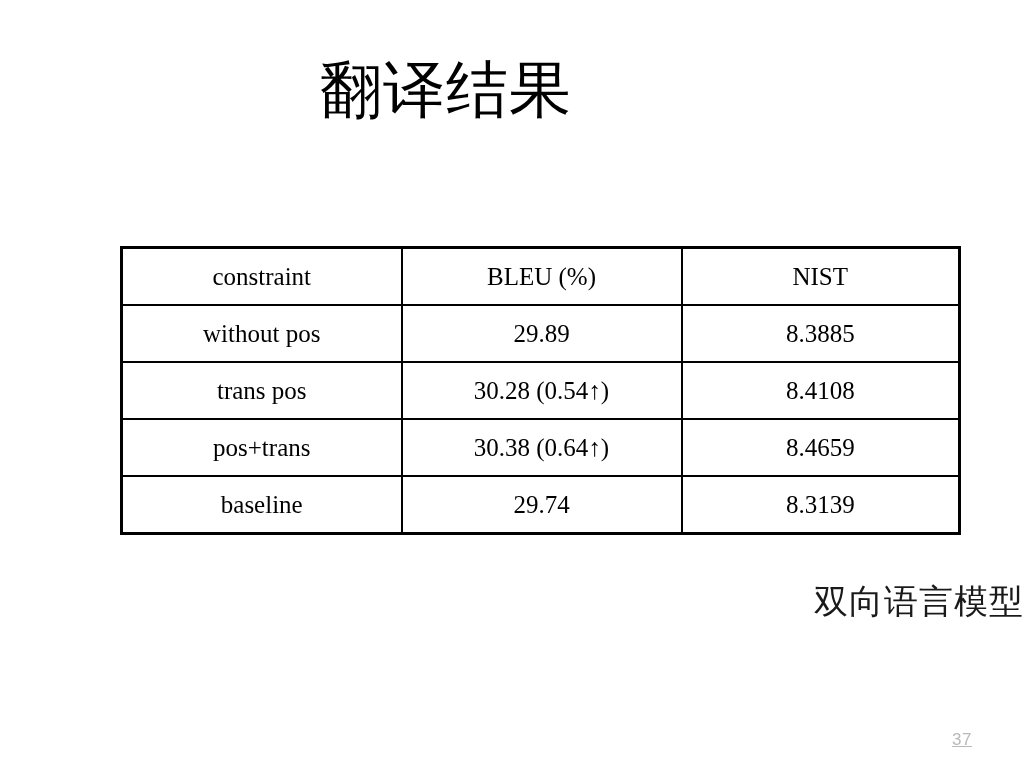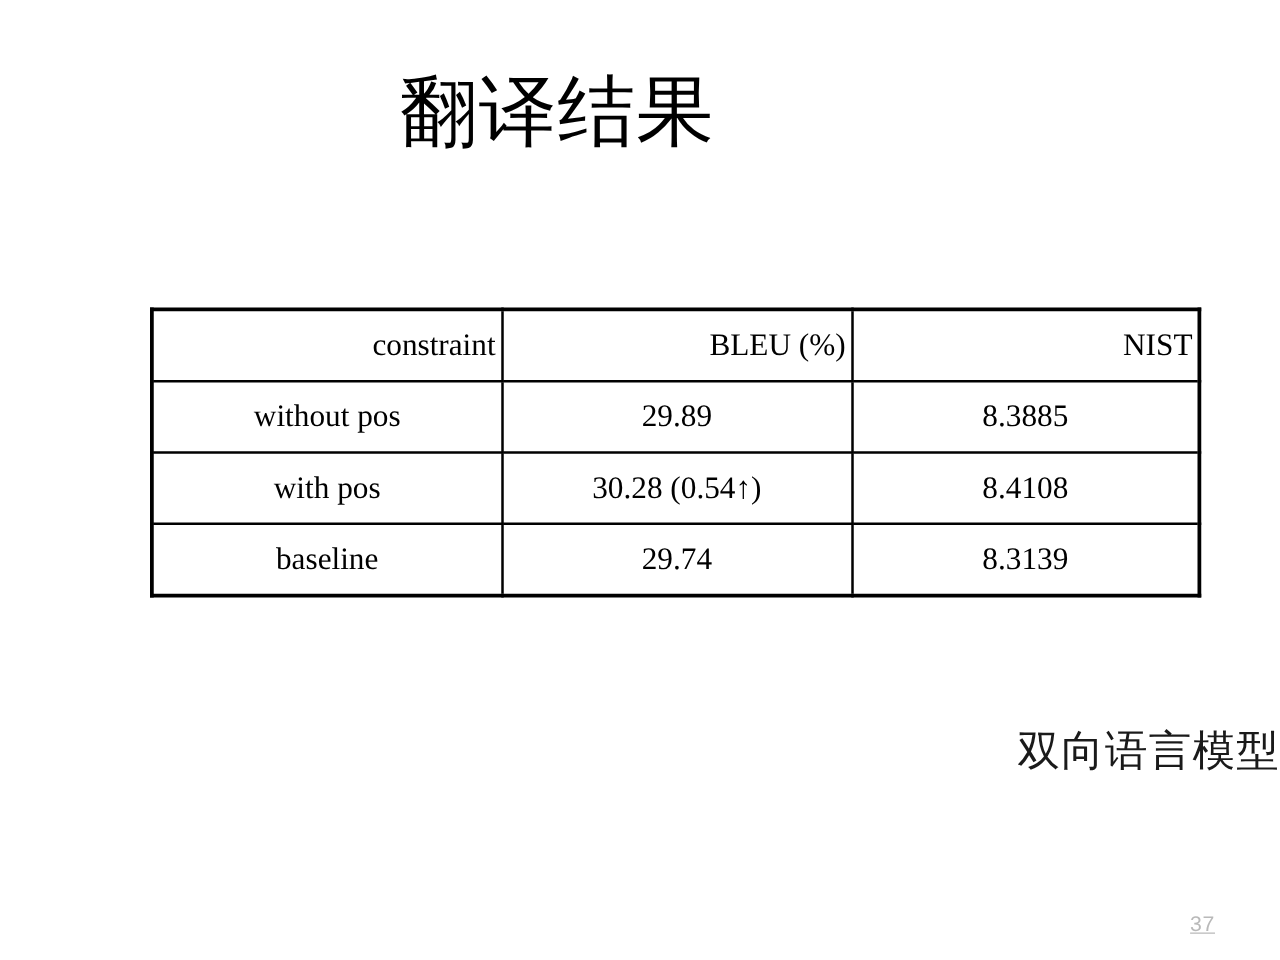--- a/index.html
+++ b/index.html
@@ -56,21 +56,20 @@
     vertical-align: middle;
     font-size: 25px;
     font-weight: 400;
     line-height: 1.1;
     padding: 0 4px;
     color: #000000;
     background: #ffffff;
   }
   table.results-table th {
     font-weight: 400;
-    text-align: right;
   }
   
   td.cell-red {
     color: #b31212;
     font-weight: bold;
     font-family: Liberation Serif, serif;
   }
   td.cell-bold {
     font-weight: bold;
   }
@@ -120,23 +119,28 @@
         <th>NIST</th>
       </tr>
     </thead>
     <tbody>
       <tr>
         <td>without pos</td>
         <td>29.89</td>
         <td>8.3885</td>
       </tr>
       <tr>
-        <td>with pos</td>
+        <td>trans pos</td>
         <td class="cell-red">30.28 (0.54↑)</td>
         <td>8.4108</td>
+      </tr>
+      <tr>
+        <td>pos+trans</td>
+        <td class="cell-red">30.38 (0.64↑)</td>
+        <td class="cell-bold">8.4659</td>
       </tr>
       <tr>
         <td>baseline</td>
         <td>29.74</td>
         <td>8.3139</td>
       </tr>
     </tbody>
   </table>
 </div>
 

